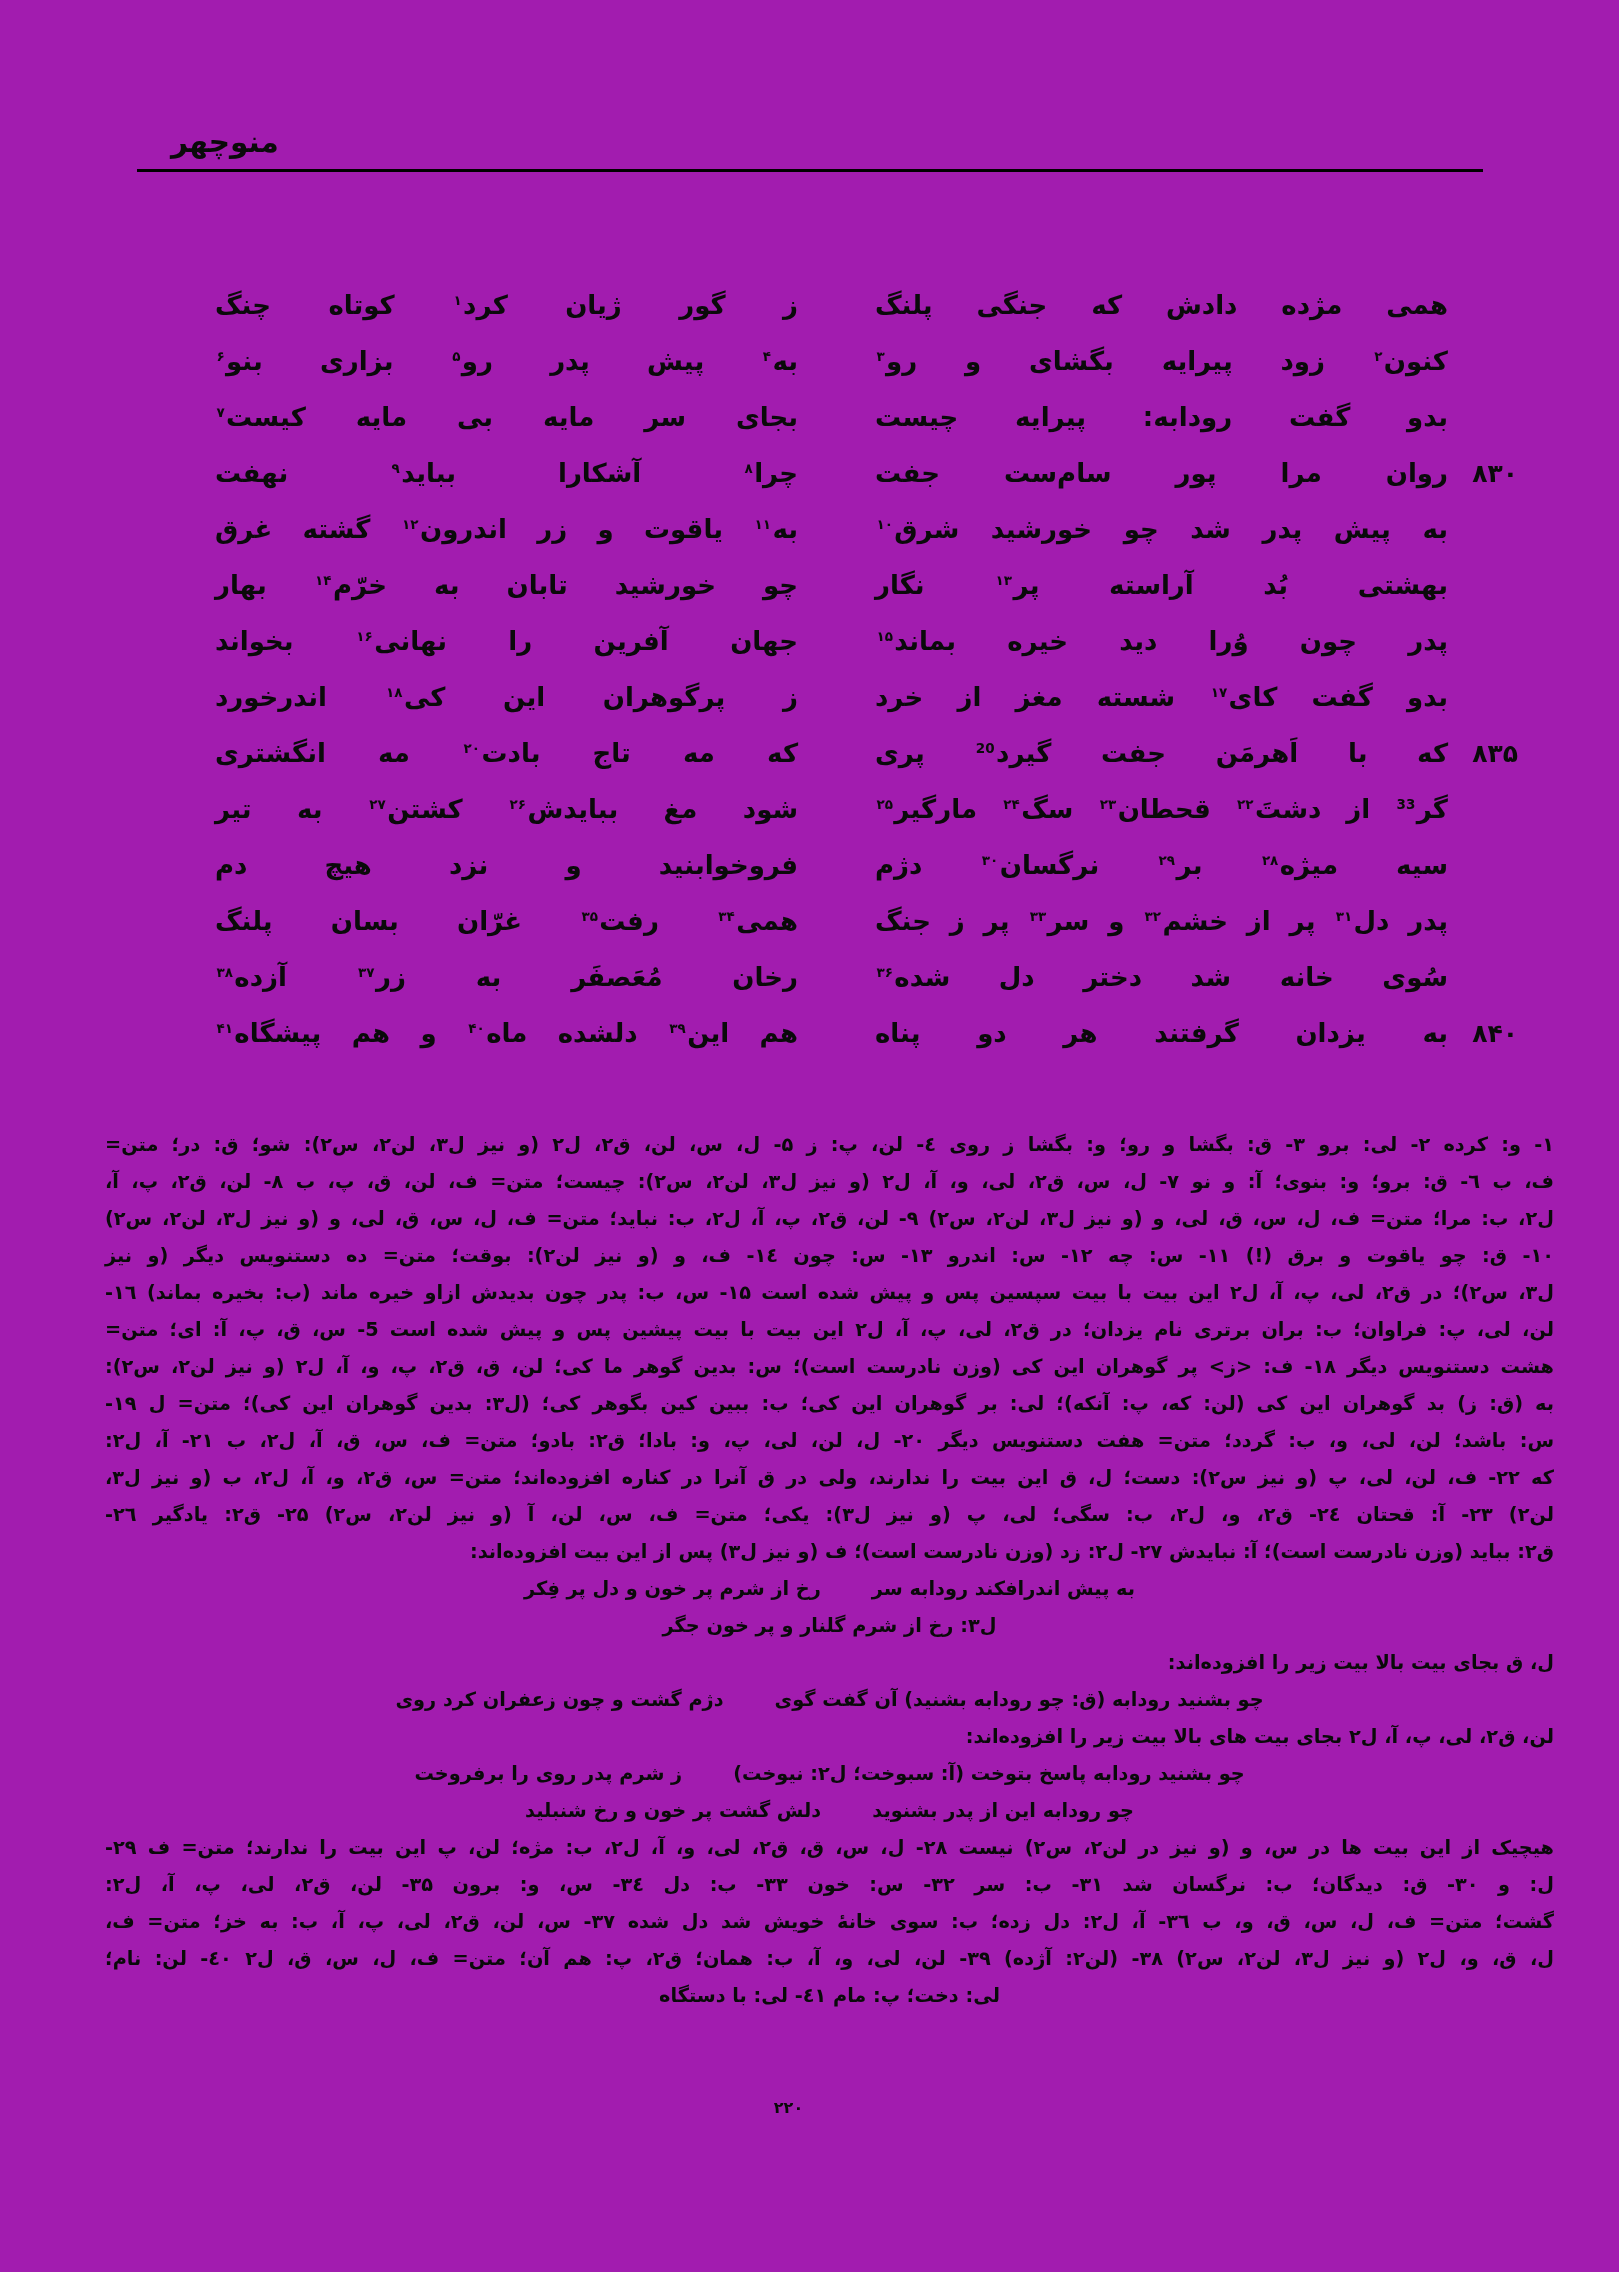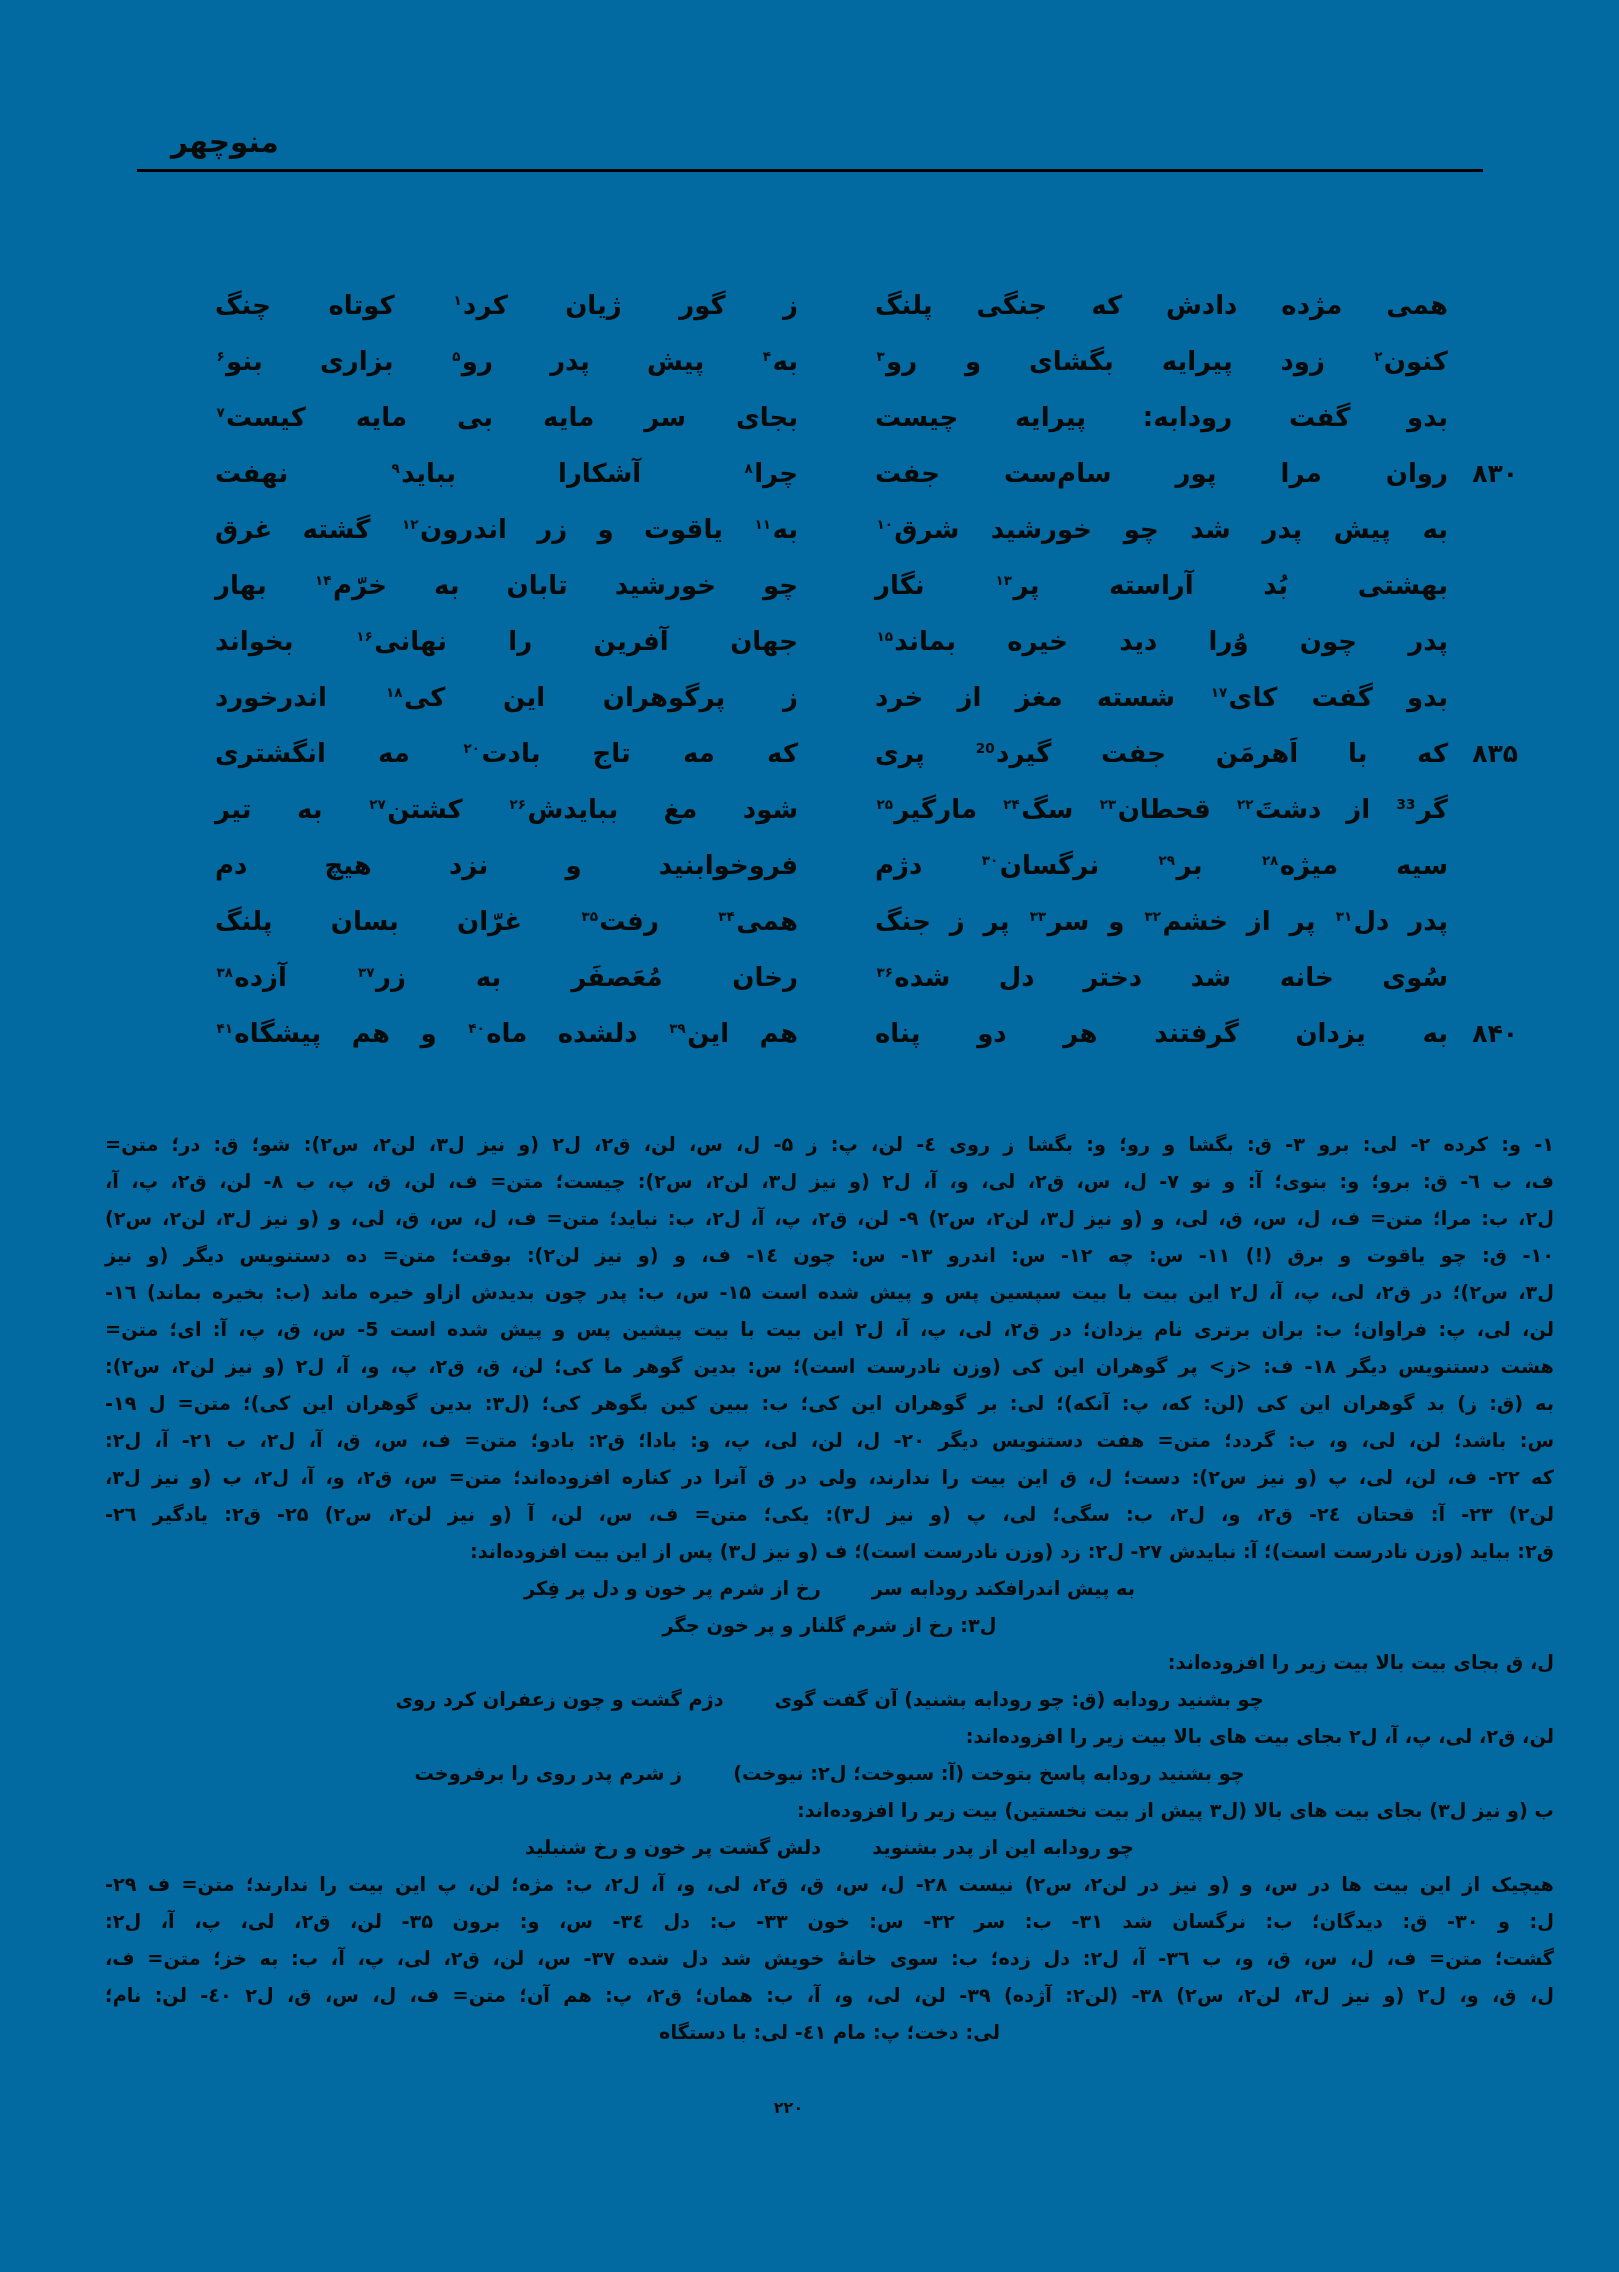--- a/index.html
+++ b/index.html
@@ -1,20 +1,20 @@
 <!DOCTYPE html>
 <html lang="fa" dir="rtl" style="font-size:11.2px"><head>
 <meta charset="utf-8">
 <style>
   html,body{margin:0;padding:0;background:#e8e8e6;}
   .page{
     position:relative;
     width:1619px;height:2273px;
     margin:0 auto;
-    background:#0369a1;
+    background:#a21caf;
     color:#0a0a0a;
     font-family:"DejaVu Sans",sans-serif;
     direction:rtl;
     overflow:hidden;
   }
   
   .hdr{padding-top:125px;}
   .hdr-title{
     text-align:left;
     padding-left:171px;
@@ -193,21 +193,20 @@
       <div class="app-line">ل، ق بجای بیت بالا بیت زیر را افزوده‌اند:</div>
       <div class="app-verse">
         <span class="av">چو بشنید رودابه (ق: چو رودابه بشنید) آن گفت گوی</span>
         <span class="av">دژم گشت و چون زعفران کرد روی</span>
       </div>
       <div class="app-line">لن، ق۲، لی، پ، آ، ل۲ بجای بیت های بالا بیت زیر را افزوده‌اند:</div>
       <div class="app-verse">
         <span class="av">چو بشنید رودابه پاسخ بتوخت (آ: سبوخت؛ ل۲: نیوخت)</span>
         <span class="av">ز شرم پدر روی را برفروخت</span>
       </div>
-      <div class="app-line">ب (و نیز ل۳) بجای بیت های بالا (ل۳ پیش از بیت نخستین) بیت زیر را افزوده‌اند:</div>
       <div class="app-verse">
         <span class="av">چو رودابه این از پدر بشنوید</span>
         <span class="av">دلش گشت پر خون و رخ شنبلید</span>
       </div>
       <div class="app-line just">هیچیک از این بیت ها در س، و (و نیز در لن۲، س۲) نیست   ۲۸- ل، س، ق، ق۲، لی، و، آ، ل۲، ب: مژه؛ لن، پ این بیت را ندارند؛ متن= ف   ۲۹-</div>
       <div class="app-line just">ل: و   ۳۰- ق: دیدگان؛ ب: نرگسان شد   ۳۱- ب: سر   ۳۲- س: خون   ۳۳- ب: دل   ۳٤- س، و: برون   ۳۵- لن، ق۲، لی، پ، آ، ل۲:</div>
       <div class="app-line just">گشت؛ متن= ف، ل، س، ق، و، ب   ۳٦- آ، ل۲: دل زده؛ ب: سوی خانهٔ خویش شد دل شده   ۳۷- س، لن، ق۲، لی، پ، آ، ب: به خز؛ متن= ف،</div>
       <div class="app-line just">ل، ق، و، ل۲ (و نیز ل۳، لن۲، س۲)   ۳۸- (لن۲: آژده)   ۳۹- لن، لی، و، آ، ب: همان؛ ق۲، پ: هم آن؛ متن= ف، ل، س، ق، ل۲   ٤۰- لن: نام؛</div>
       <div class="app-line center">لی: دخت؛ پ: مام   ٤۱- لی: با دستگاه</div>
     </div>

